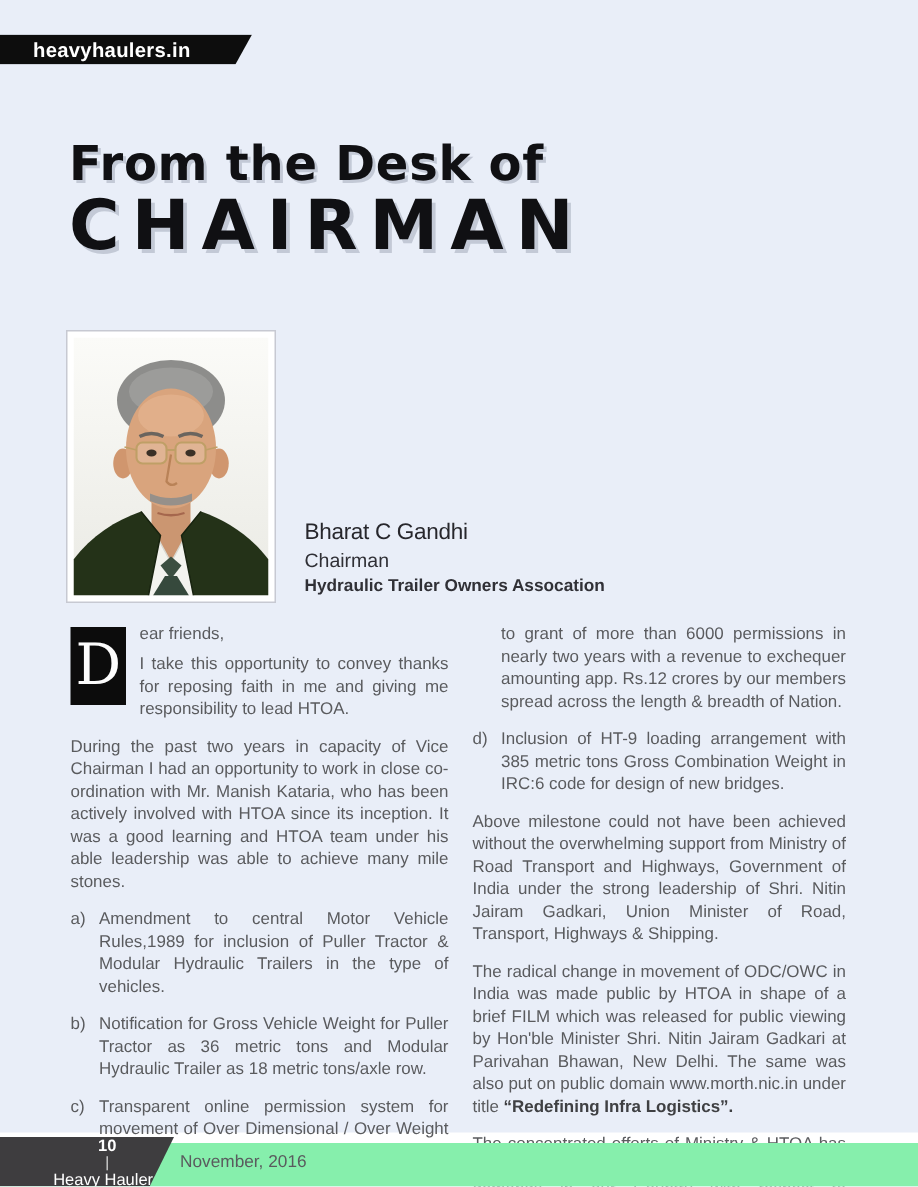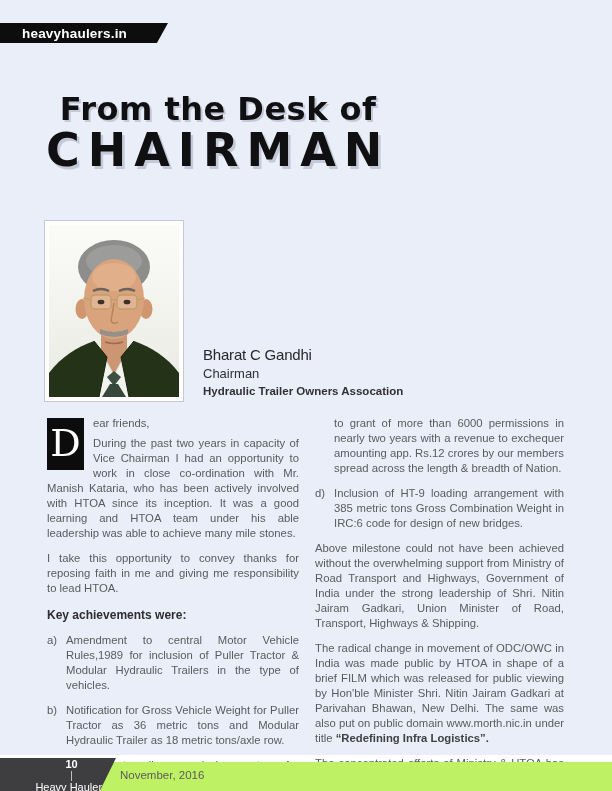--- a/index.html
+++ b/index.html
@@ -15,21 +15,21 @@
     position:absolute; left:0; top:23px; width:168px; height:20px;
     background:#0d0d0d;
     clip-path:polygon(0 0, 100% 0, 93.4% 100%, 0 100%);
     display:flex; align-items:center;
   }
   .banner .site {
     color:#ffffff; font-weight:bold; font-size:13.5px; padding-left:22px; letter-spacing:0.2px;
   }
 
   
-  .title { position:absolute; left:46px; top:92px; margin:0; color:#101013; font-family:"DejaVu Sans", sans-serif;text-align:center; }
+  .title { position:absolute; left:46px; top:92px; margin:0; color:#101013; font-family:"DejaVu Sans", sans-serif; }
   .title .t1 {
     display:block; font-size:32px; font-weight:bold; letter-spacing:0.5px; line-height:34px;
     text-shadow:2px 2px 0 rgba(164,171,185,0.55);
   }
   .title .t2 {
     display:block; font-size:46px; font-weight:bold; letter-spacing:8px; line-height:44px; margin-top:2px;
     text-shadow:2.5px 2.5px 0 rgba(164,171,185,0.55);
   }
 
   
@@ -57,21 +57,21 @@
     font-family:"DejaVu Serif", serif; font-size:38px; line-height:51px; text-align:center;
   }
   .key-heading { font-size:12px; font-weight:bold; color:#2e2e30; margin:12px 0 10px 0; clear:both; }
   .li { display:flex; margin:0 0 10px 0; }
   .li .marker { width:19px; flex:none; }
   .li .text { flex:1; text-align:justify; margin:0; }
   .cont { padding-left:19px; }
   .em { font-weight:bold; color:#3f4043; }
 
   
-  .footer-band { position:absolute; left:0; top:762px; width:612px; height:29px; background:#bef264; }
+  .footer-band { position:absolute; left:0; top:762px; width:612px; height:29px; background:#86efac; }
   .issue { position:absolute; left:120px; top:7px; font-size:11.5px; color:#5a5b5e; }
   .footer-tab {
     position:absolute; left:0; top:758px; width:116px; height:33px;
     background:#3e3d3f; clip-path:polygon(0 0, 100% 0, 86% 100%, 0 100%);
     display:flex; align-items:center; box-sizing:border-box; padding-left:27px; color:#ffffff;flex-direction:column;
   }
   .footer-tab .pg  { font-weight:bold; font-size:11px; }
   .footer-tab .sep { font-size:10px; margin:0 4px; opacity:0.8; }
   .footer-tab .mag { font-size:11px; }
 </style>
@@ -142,23 +142,22 @@
 
 <div class="profile">
   <div class="name">Bharat C Gandhi</div>
   <div class="role">Chairman</div>
   <div class="org">Hydraulic Trailer Owners Assocation</div>
 </div>
 
 <div class="col col-left">
   <div class="dropcap">D</div>
   <p class="salutation">ear friends,</p>
+  <p>I take this opportunity to convey thanks for reposing faith in me and giving me responsibility to lead HTOA.</p>
   <p>During the past two years in capacity of Vice Chairman I had an opportunity to work in close co-ordination with Mr. Manish Kataria, who has been actively involved with HTOA since its inception. It was a good learning and HTOA team under his able leadership was able to achieve many mile stones.</p>
-  <p>I take this opportunity to convey thanks for reposing faith in me and giving me responsibility to lead HTOA.</p>
-  <h2 class="key-heading">Key achievements were:</h2>
   <div class="li">
     <span class="marker">a)</span>
     <p class="text">Amendment to central Motor Vehicle Rules,1989 for inclusion of Puller Tractor &amp; Modular Hydraulic Trailers in the type of vehicles.</p>
   </div>
   <div class="li">
     <span class="marker">b)</span>
     <p class="text">Notification for Gross Vehicle Weight for Puller Tractor as 36 metric tons and Modular Hydraulic Trailer as 18 metric tons/axle row.</p>
   </div>
   <div class="li">
     <span class="marker">c)</span>

